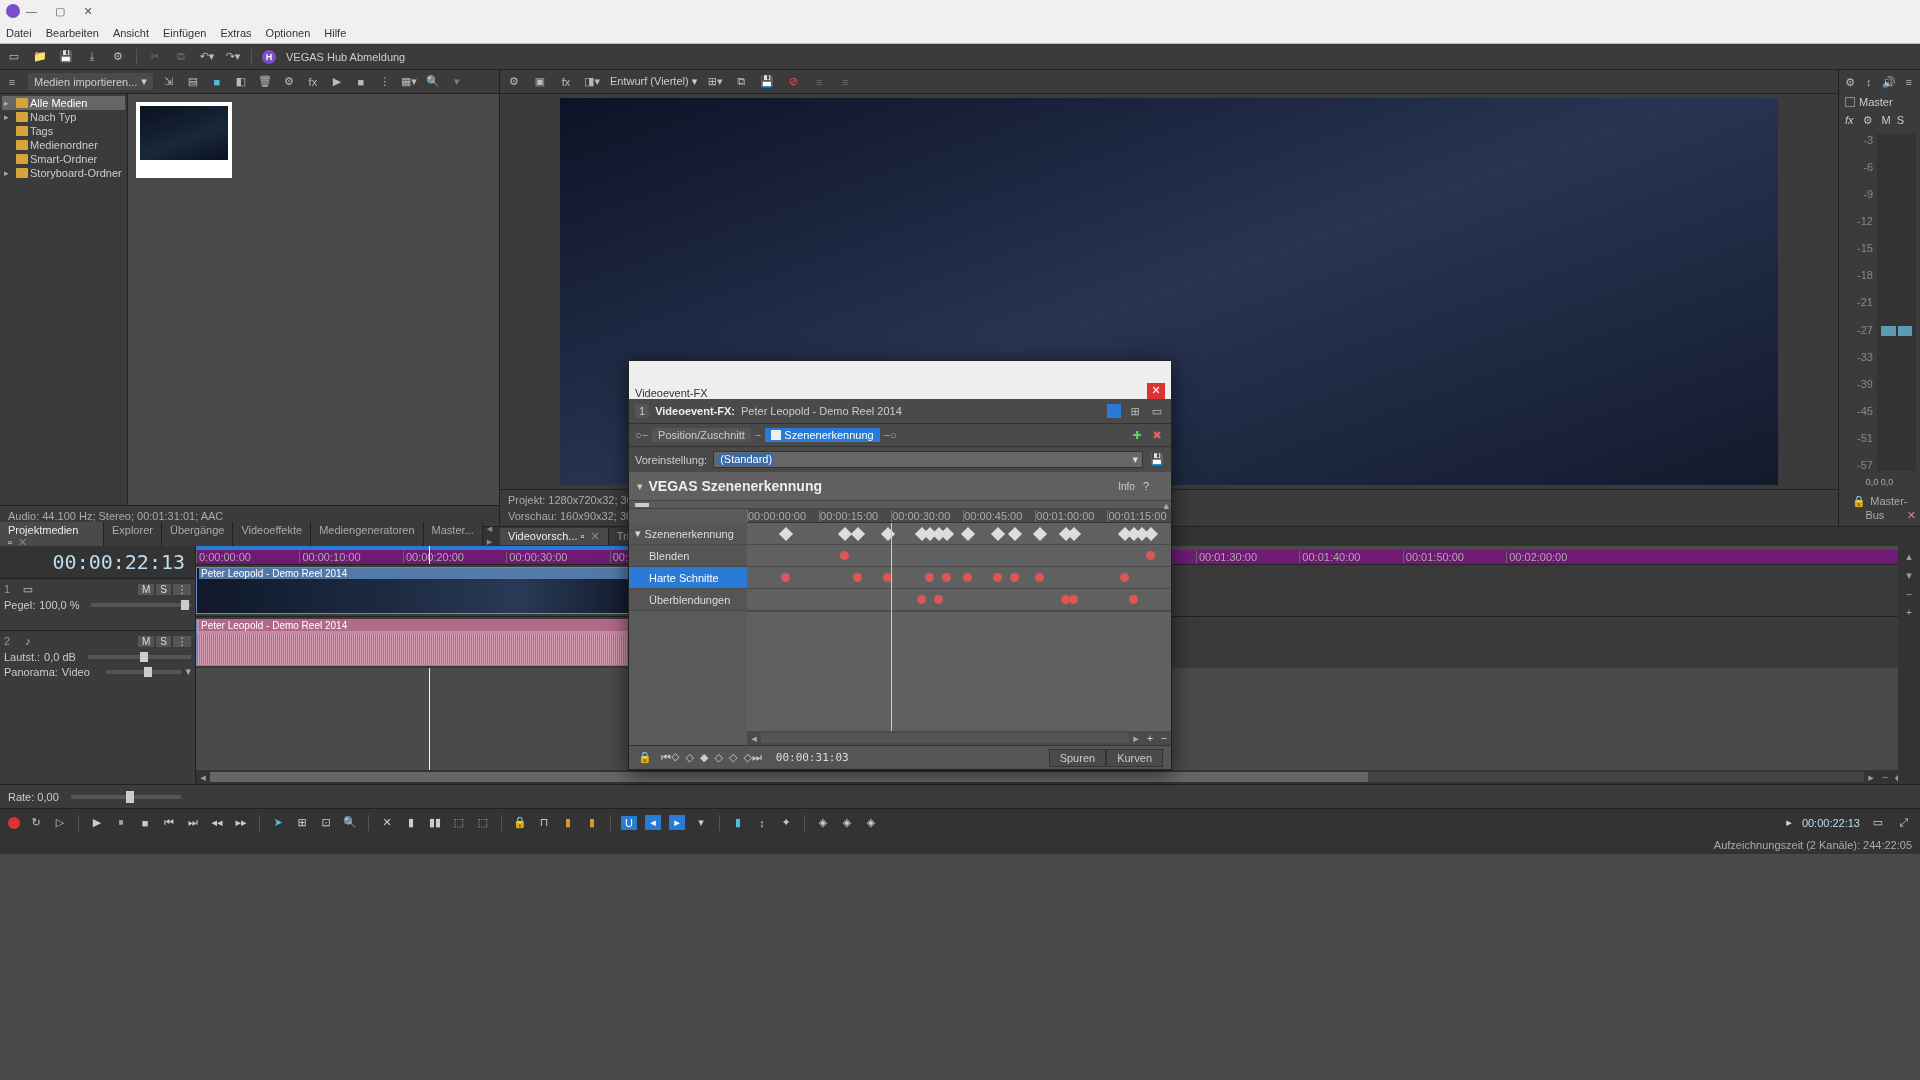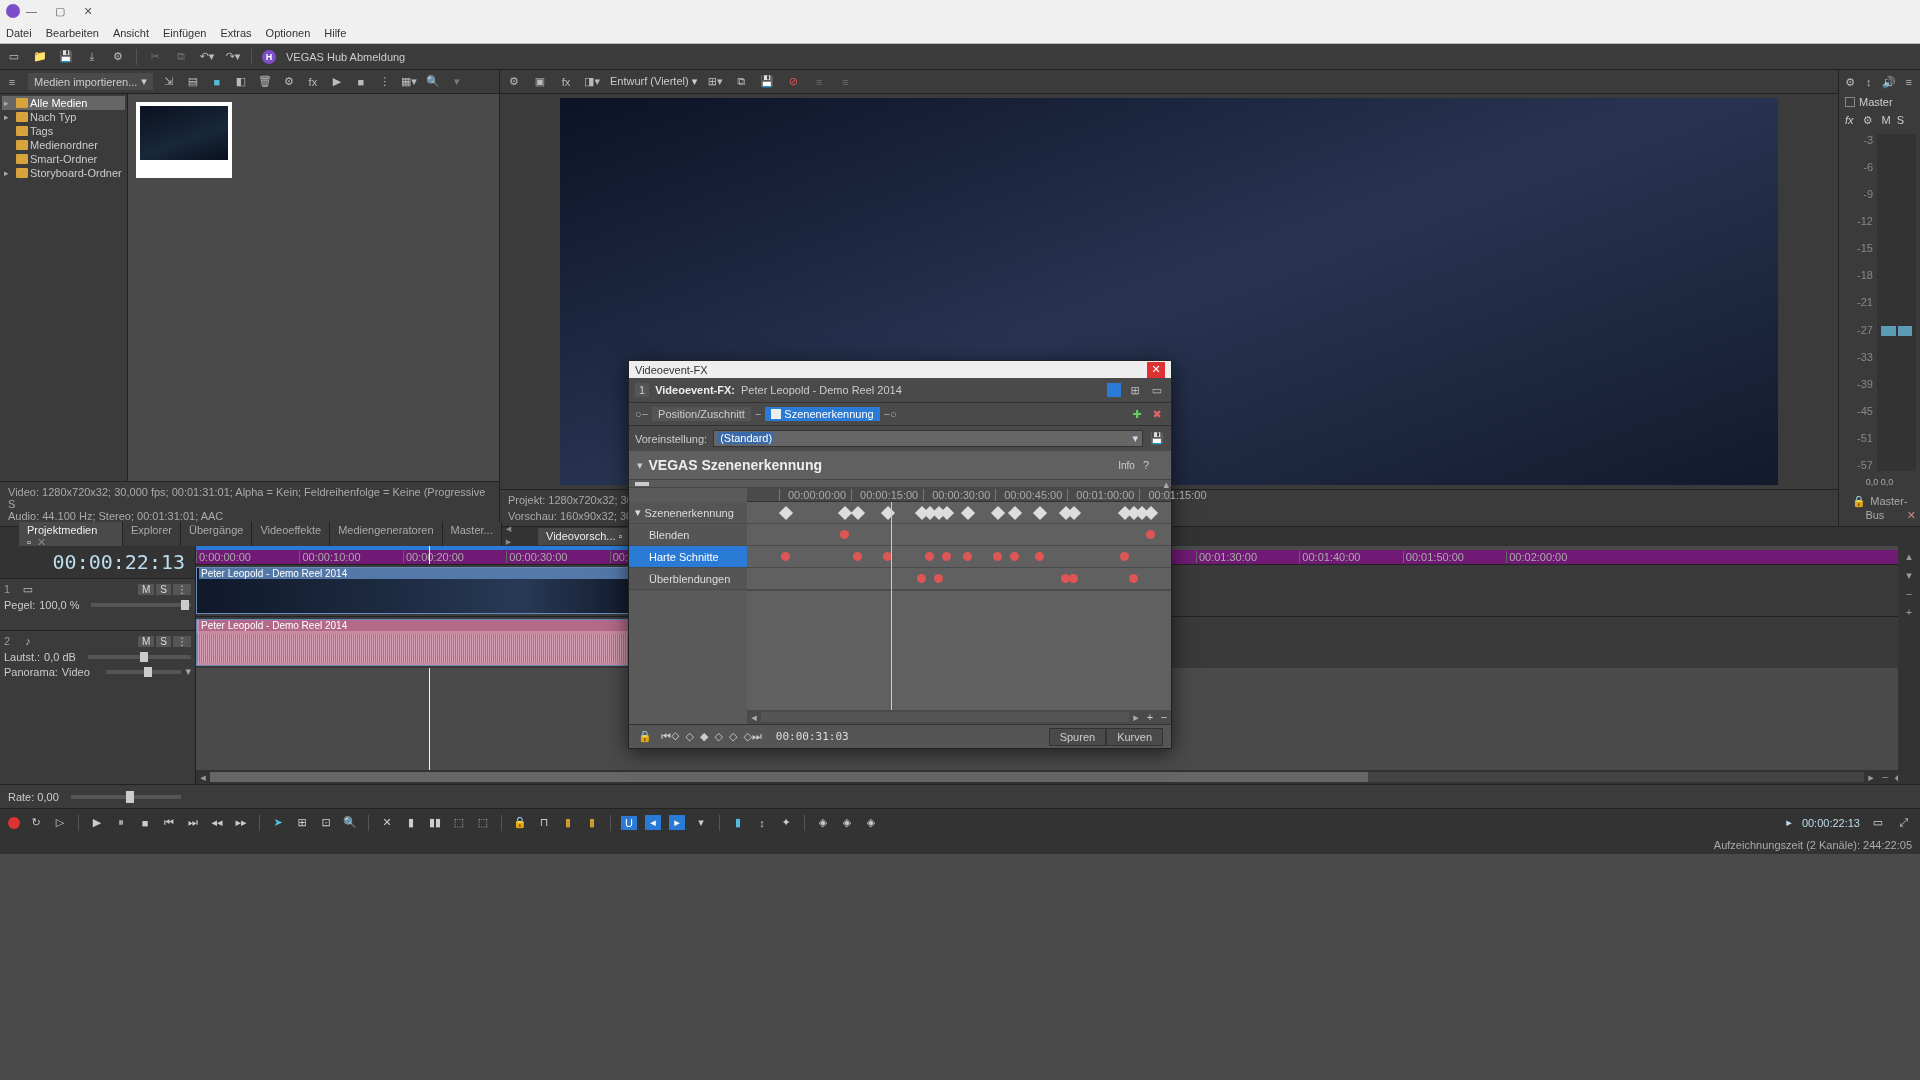--- a/index.html
+++ b/index.html
@@ -53,21 +53,21 @@
 .master .row2 { padding: 2px 6px; display: flex; align-items: center; gap: 6px; color: #ccc; font-size: 10px; }
 .meter { flex: 1; background: #333; margin: 4px 4px 4px 38px; position: relative; }
 .meter .scale { position: absolute; left: -34px; top: 0; bottom: 0; display: flex; flex-direction: column; justify-content: space-between; color: #888; font-size: 9px; text-align: right; width: 30px; }
 .meter .chs { position: absolute; bottom: 40%; left: 4px; right: 4px; height: 10px; display: flex; gap: 2px; }
 .meter .ch { flex: 1; background: #5a9bb5; }
 .msrfoot { padding: 4px; color: #aaa; font-size: 10px; text-align: center; }
 .msrfoot .x { color: #c88; float: right; }
 
 
 .docktab { height: 20px; background: #333; display: flex; align-items: center; border-top: 1px solid #222; }
-.docktab .tabgrp { display: flex; margin-left: 19px; }
+.docktab .tabgrp { display: flex; }
 .docktab .tab { padding: 2px 8px; color: #aaa; cursor: pointer; background: #3b3b3b; border-right: 1px solid #222; }
 .docktab .tab.act { background: #4a4a4a; color: #eee; }
 .docktab .tab .x { margin-left: 6px; color: #888; }
 
 
 .tl-area { display: flex; height: 238px; background: #3b3b3b; position: relative; }
 .tl-left { width: 196px; background: #3b3b3b; border-right: 1px solid #222; display: flex; flex-direction: column; }
 .bigtc { height: 32px; display: flex; align-items: center; justify-content: flex-end; padding-right: 10px; color: #bde; font-size: 20px; font-family: Consolas, monospace; background: #333; }
 .trkhdr { border-top: 1px solid #222; padding: 2px 4px; display: flex; flex-direction: column; gap: 2px; }
 .trkhdr .r { display: flex; align-items: center; gap: 4px; }
@@ -105,39 +105,39 @@
 .transport .rec { width: 12px; height: 12px; background: #d33; border-radius: 50%; }
 .transport .ico { color: #ccc; cursor: pointer; width: 16px; text-align: center; }
 .transport .sep { width: 1px; height: 16px; background: #555; margin: 0 2px; }
 .transport .right { margin-left: auto; display: flex; align-items: center; gap: 10px; color: #bde; font-family: Consolas, monospace; }
 
 
 .status { height: 18px; background: #333; display: flex; align-items: center; justify-content: flex-end; padding: 0 8px; color: #aaa; font-size: 10px; }
 
 
 .fxdlg { position: absolute; left: 628px; top: 360px; width: 544px; background: #606060; border: 1px solid #222; box-shadow: 0 4px 20px rgba(0,0,0,0.6); z-index: 100; }
-.fxdlg .tit { height: 17px; background: #eee; color: #333; display: flex; align-items: center; padding: 0 6px; }
+.fxdlg .tit { height: 38px; background: #eee; color: #333; display: flex; align-items: flex-end; padding: 0 6px; }
 .fxdlg .tit .x { margin-left: auto; background: #d33; color: #fff; width: 18px; height: 16px; text-align: center; cursor: pointer; line-height: 15px; }
 .fxdlg .hdr { background: #4a4a4a; padding: 4px 6px; display: flex; align-items: center; gap: 6px; }
 .fxdlg .hdr .blue { background: #2a7bd6; width: 14px; height: 14px; }
 .fxdlg .chain { background: #4a4a4a; padding: 3px 6px; display: flex; align-items: center; gap: 4px; font-size: 10px; flex-wrap: wrap; border-top: 1px solid #333; }
 .fxdlg .chain .chip { background: #555; padding: 1px 6px; display: flex; align-items: center; gap: 3px; }
 .fxdlg .chain .chip.act { background: #2a7bd6; color: #fff; }
 .fxdlg .chain .cb { width: 10px; height: 10px; background: #eee; display: inline-block; }
 .fxdlg .preset { background: #4a4a4a; padding: 4px 6px; display: flex; align-items: center; gap: 6px; border-top: 1px solid #333; }
 .fxdlg .preset select, .fxdlg .preset .sel { flex: 1; background: #666; color: #cde; border: 1px solid #333; padding: 1px 4px; }
 .fxdlg .pname { padding: 6px 8px; background: #606060; display: flex; align-items: center; border-bottom: 1px solid #444; }
 .fxdlg .pname b { color: #eee; font-size: 14px; }
 .fxdlg .pname .info { margin-left: auto; color: #ccc; font-size: 10px; margin-right: 8px; }
 .fxdlg .pname .q { color: #ccc; }
 
 
 .kf { background: #5a5a5a; position: relative; }
 .kf-ruler { height: 14px; background: #4a4a4a; margin-left: 118px; position: relative; color: #aaa; font-size: 9px; border-bottom: 1px solid #333; }
-.kf-ruler .tk { position: absolute; top: 1px; border-left: 1px solid #777; padding-left: 8px; margin-left: 32px; }
+.kf-ruler .tk { position: absolute; top: 1px; border-left: 1px solid #777; padding-left: 0; }
 .kf-row { display: flex; height: 22px; border-bottom: 1px solid #4a4a4a; }
 .kf-row .lbl { width: 118px; padding: 2px 6px; background: #555; display: flex; align-items: center; gap: 4px; color: #ddd; }
 .kf-row .lbl.sel { background: #2a7bd6; color: #fff; }
 .kf-row .lane { flex: 1; position: relative; background: #606060; }
 .kf-row .lane .kd { position: absolute; top: 6px; width: 10px; height: 10px; background: #ddd; transform: rotate(45deg); }
 .kf-row .lane .kr { position: absolute; top: 6px; width: 9px; height: 9px; background: #d55; border-radius: 50%; }
 .kf-cursor { position: absolute; top: 0; bottom: 0; width: 1px; background: #ccc; }
 .kf-blank { height: 120px; background: #606060; margin-left: 118px; border-top: 1px solid #4a4a4a; }
 .kf-sb { height: 14px; background: #4a4a4a; margin-left: 118px; display: flex; align-items: center; }
 .kf-sb .ar { width: 14px; text-align: center; color: #aaa; }
@@ -243,21 +243,20 @@
             <span>Storyboard-Ordner</span>
           </div>
       </div>
       <div class="thumbs">
         <div class="thumb">
             <div class="img"></div>
           </div>
       </div>
     </div>
     <div class="infobar">
-      <div>Video: 1280x720x32; 30,000 fps; 00:01:31:01; Alpha = Kein; Feldreihenfolge = Keine (Progressive S</div>
       <div>Audio: 44.100 Hz; Stereo; 00:01:31:01; AAC</div>
     </div>
   </div>
 
   <div class="preview">
     <div class="subtb">
       <span class="tb-ico">⚙</span>
       <span class="tb-ico">▣</span>
       <span class="tb-ico">fx</span>
       <span class="tb-ico">◨▾</span>

